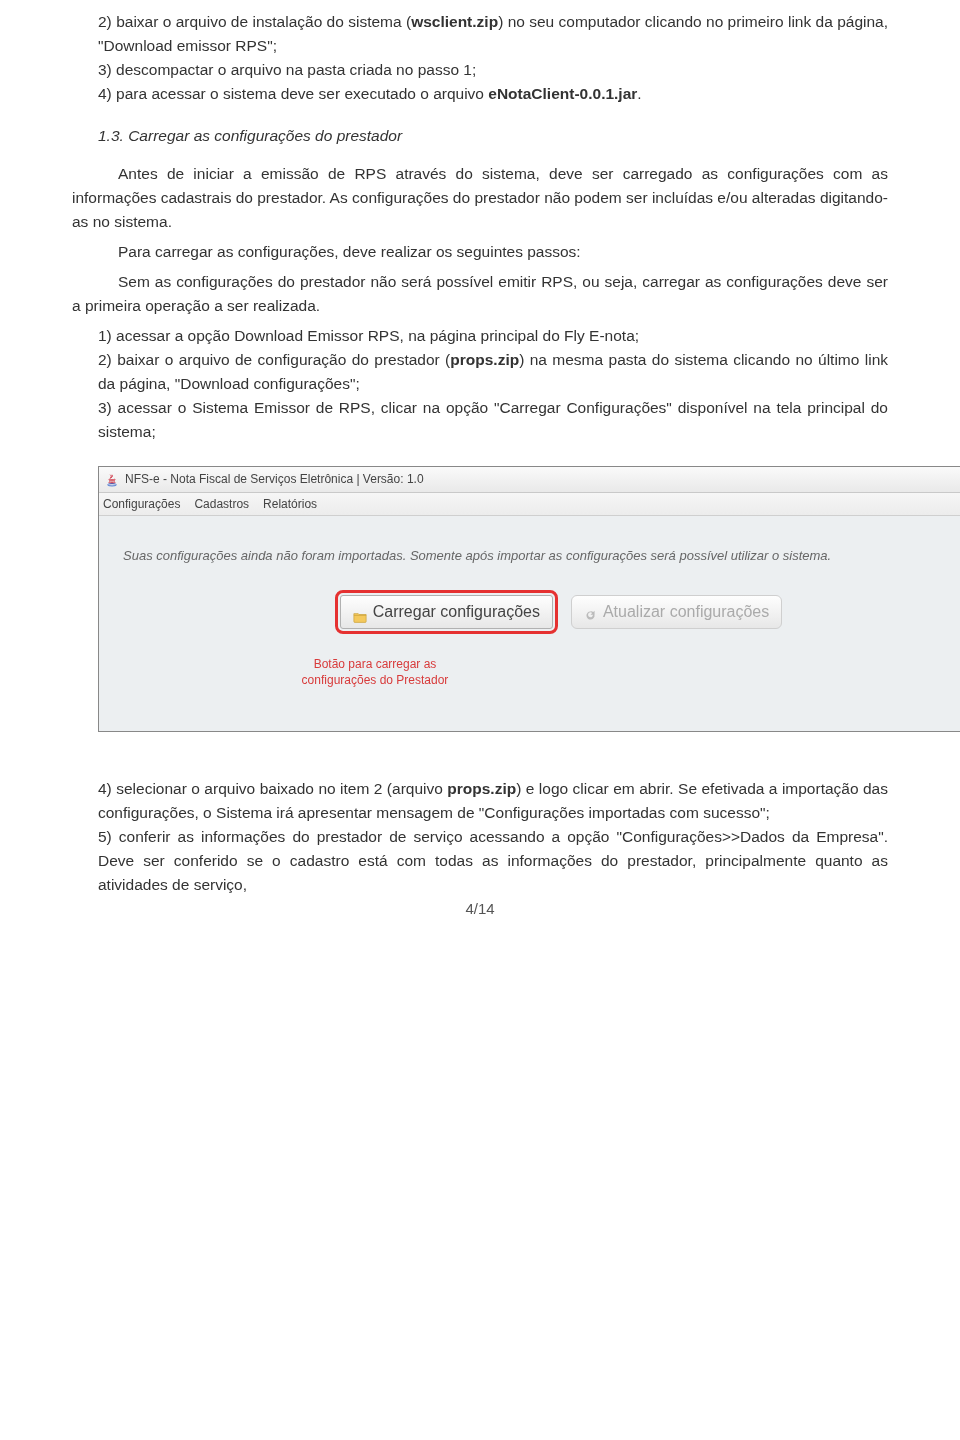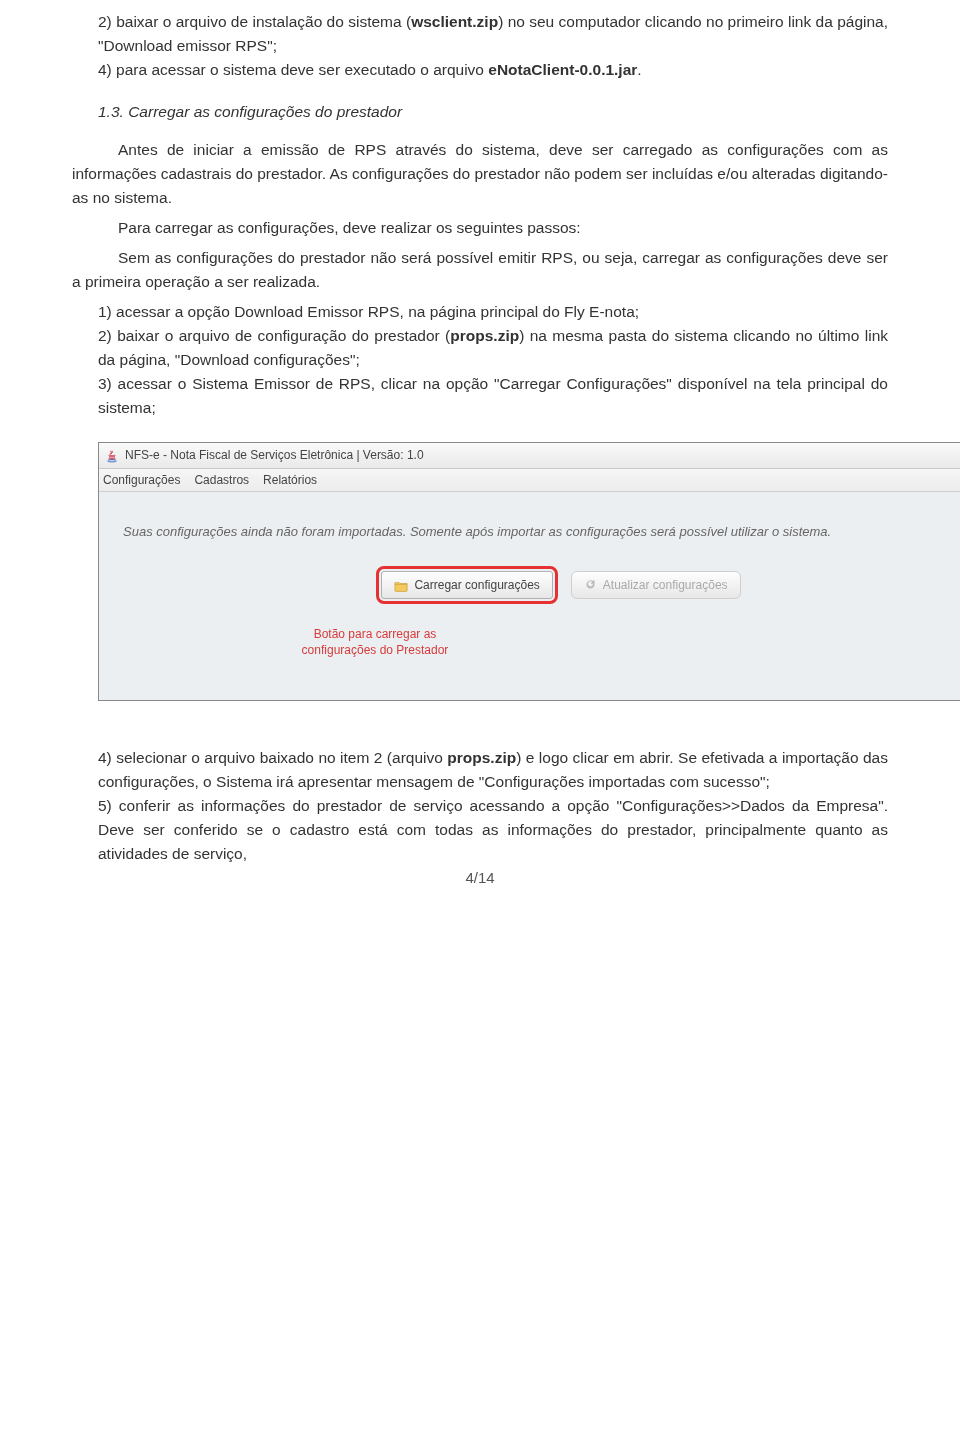--- a/index.html
+++ b/index.html
@@ -83,21 +83,21 @@
     gap: 18px;
   }
   .app-btn {
     display: inline-flex;
     align-items: center;
     gap: 6px;
     padding: 4px 12px;
     background: linear-gradient(#fefefe,#e7e7e7);
     border: 1px solid #b1b1b1;
     border-radius: 3px;
-    font-size: 12px;
+    font-size: 16px;
     color: #444;
   }
   .app-btn.disabled {
     color: #aaa;
     border-color: #cfcfcf;
     border-radius: 6px;
   }
   .app-btn.highlight {
     outline: 3px solid #e53131;
     outline-offset: 2px;
@@ -126,20 +126,21 @@
   }
 </style>
 </head>
 <body>
 
 <div class="page">
 
   <p class="list-item">
     <span>2) baixar o arquivo de instalação do sistema (</span><span class="bold">wsclient.zip</span><span>) no seu computador clicando no primeiro link da página, "Download emissor RPS";</span>
   </p>
+  <p class="list-item">3) descompactar o arquivo na pasta criada no passo 1;</p>
   <p class="list-item">
     <span>4) para acessar o sistema deve ser executado o arquivo </span><span class="bold">eNotaClient-0.0.1.jar</span><span>.</span>
   </p>
 
   <h3 class="section-heading">1.3. Carregar as configurações do prestador</h3>
 
   <p class="para indent-first">Antes de iniciar a emissão de RPS através do sistema, deve ser carregado as configurações com as informações cadastrais do prestador. As configurações do prestador não podem ser incluídas e/ou alteradas digitando-as no sistema.</p>
   <p class="para indent-first">Para carregar as configurações, deve realizar os seguintes passos:</p>
   <p class="para indent-first">Sem as configurações do prestador não será possível emitir RPS, ou seja, carregar as configurações deve ser a primeira operação a ser realizada.</p>
 

